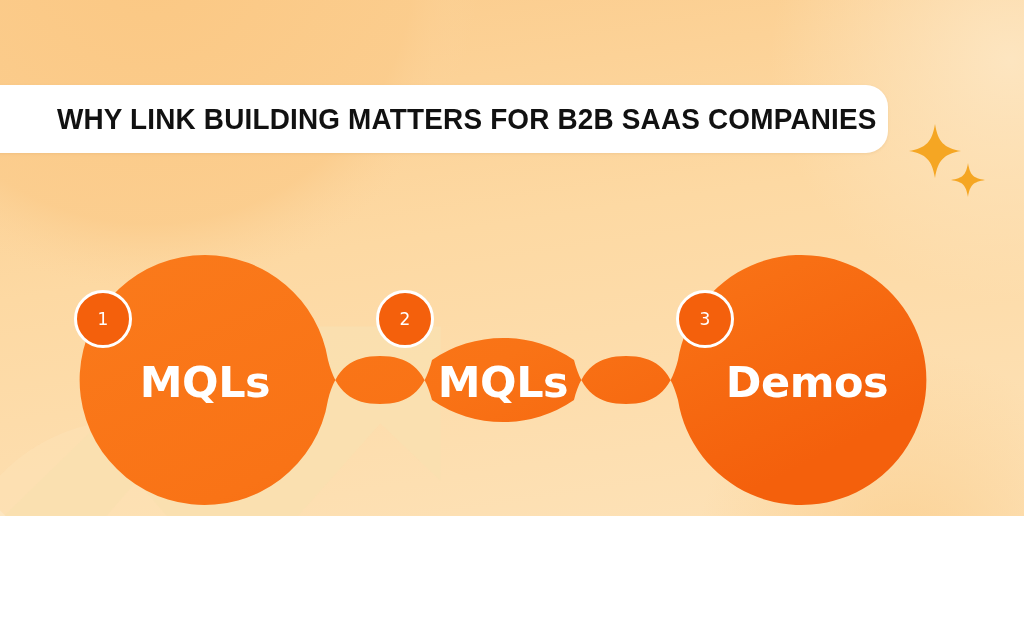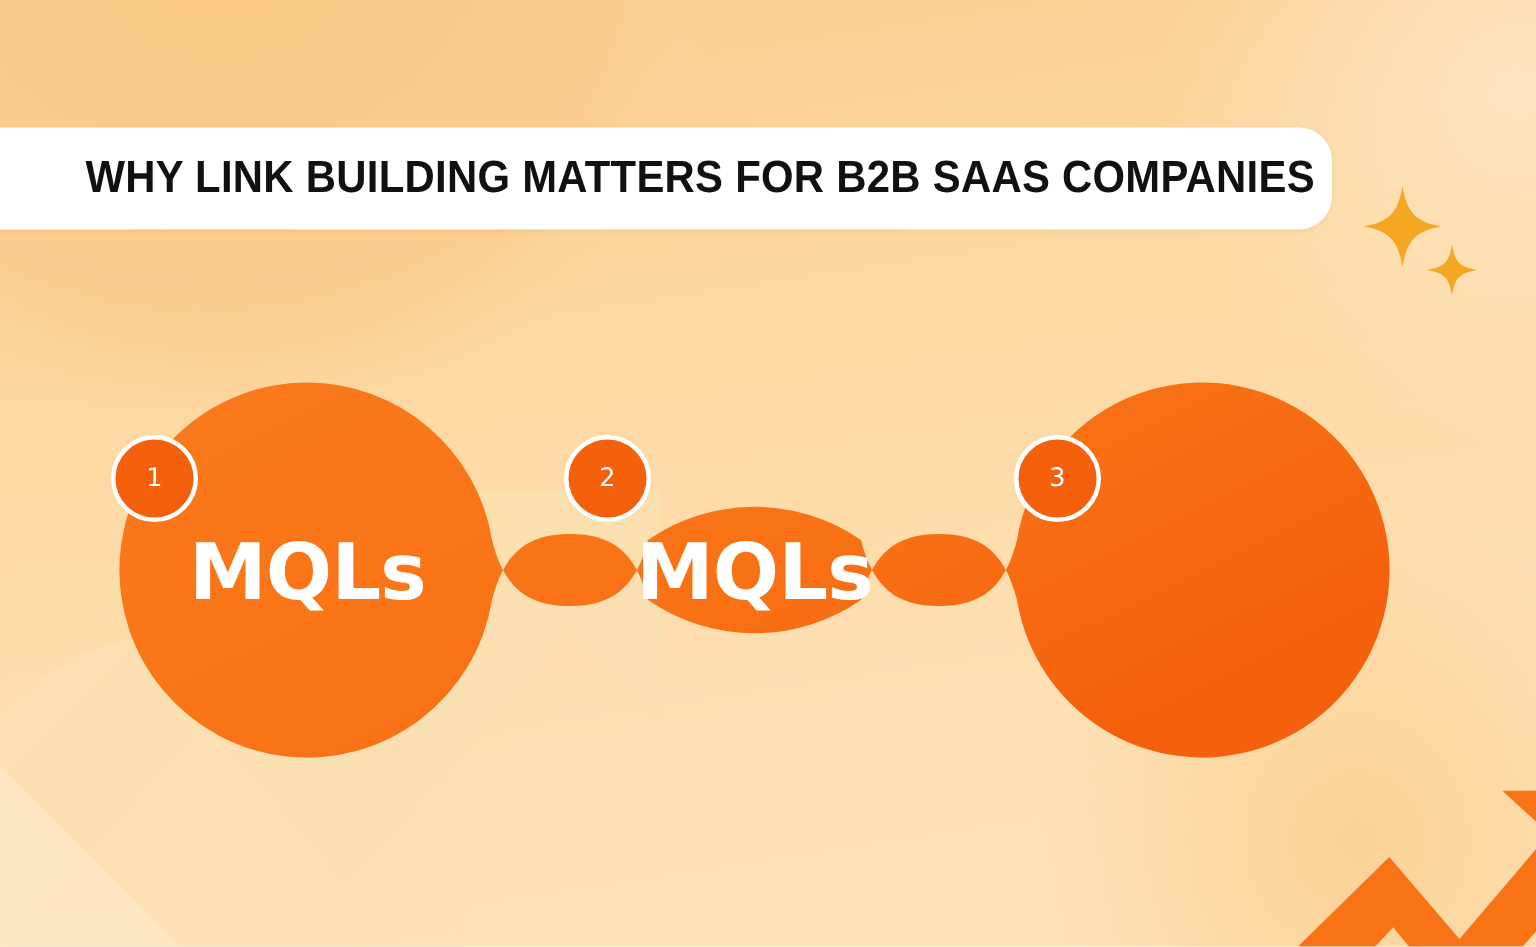--- a/index.html
+++ b/index.html
@@ -7,21 +7,21 @@
     padding: 0;
     background: #ffffff;
   }
   body {
     font-family: "Liberation Sans", sans-serif;
   }
 
   #canvas {
     position: relative;
     width: 1024px;
-    height: 631px;
+    height: 516px;
     overflow: hidden;
     background: #fbd79f;
   }
 
   
   .bg-svg {
     position: absolute;
     left: 0;
     top: 0;
     width: 1024px;
@@ -63,21 +63,21 @@
     width: 1024px;
     height: 631px;
     z-index: 4;
   }
 
   .stage-label {
     position: absolute;
     color: #ffffff;
     font-family: "DejaVu Sans", "Liberation Sans", sans-serif;
     font-weight: bold;
-    font-size: 52px;
+    font-size: 43px;
     letter-spacing: -0.5px;
     line-height: 1;
     transform: translate(-50%, -50%);
     white-space: nowrap;
     z-index: 5;
   }
 
   .badge {
     position: absolute;
     width: 58px;
@@ -216,20 +216,21 @@
       A 125 125 0 1 1 205 255
       Z"></path>
   </svg>
 
   <div id="title-bar">
     <div id="title-text">WHY LINK BUILDING MATTERS FOR B2B SAAS COMPANIES</div>
   </div>
 
   <div class="stage-label" style="left:205px; top:382px;">MQLs</div>
   <div class="stage-label" style="left:503px; top:382px;">MQLs</div>
+  <div class="stage-label" style="left:807px; top:382px;">Demos</div>
 
   <div class="badge" style="left:103px; top:319px;">
     <span class="badge-num">1</span>
   </div>
   <div class="badge" style="left:405px; top:319px;">
     <span class="badge-num">2</span>
   </div>
   <div class="badge" style="left:705px; top:319px;">
     <span class="badge-num">3</span>
   </div>

